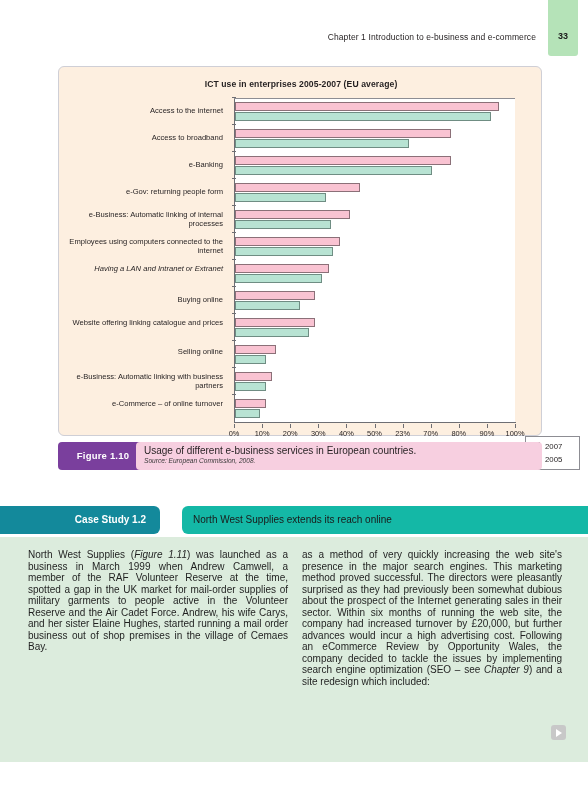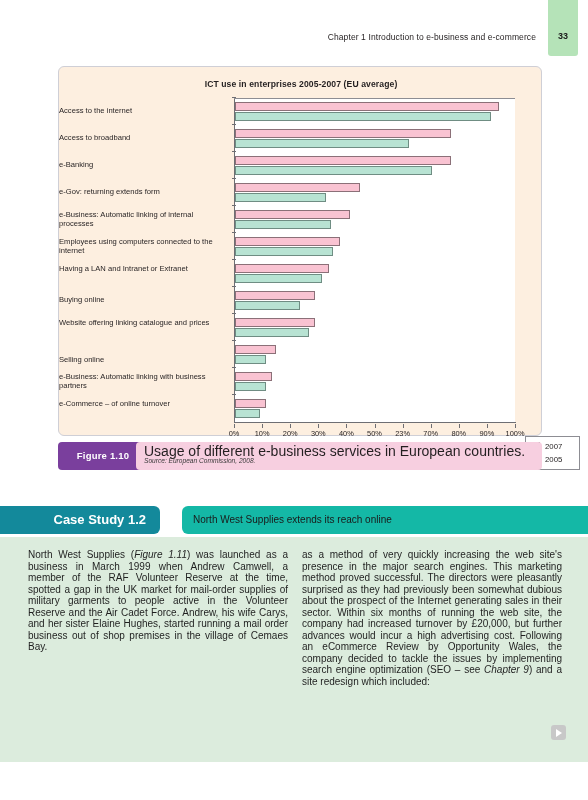--- a/index.html
+++ b/index.html
@@ -68,21 +68,21 @@
     left:0;
   }
   .bar.y2007{background:#f9c3d2;top:4px;border-color:#8b7078;}
   .bar.y2005{background:#b8e3d3;top:14px;border-color:#6f8d83;}
 
   
   .cats{
     position:absolute;left:0;top:31px;width:170px;height:324px;
   }
   .cat{
-    position:absolute;right:6px;width:164px;
+    position:absolute;right:6px;width:164px;text-align:right;
     font-size:7.6px;line-height:9.2px;color:#231f20;
   }
 
   
   .xticks{
     position:absolute;left:175px;top:357px;width:290px;height:14px;
   }
   .xtick-mark{position:absolute;top:0;width:1px;height:4px;background:#6e6e73;}
   .xtick-lab{
     position:absolute;top:5px;font-size:7.4px;text-align:center;
@@ -109,31 +109,31 @@
     position:absolute;left:0;top:0;width:90px;height:28px;
     background:#7a3f9d;border-radius:4px;color:#fff;
     font-size:9.5px;font-weight:bold;text-align:center;line-height:28px;
     letter-spacing:.2px;
   }
   .cap-body{
     position:absolute;left:78px;top:0;width:406px;height:28px;
     background:#f7cfe0;border-radius:4px;box-sizing:border-box;
     padding:4px 8px;
   }
-  .cap-title{font-size:14px;line-height:10px;color:#231f20;}
+  .cap-title{font-size:10px;line-height:10px;color:#231f20;}
   .cap-source{font-size:6.6px;line-height:9px;font-style:italic;color:#3a3a3a;}
 
   
   .cs-band{
     position:absolute;left:0;top:506px;width:588px;height:28px;
   }
   .cs-badge{
     position:absolute;left:0;top:0;width:160px;height:28px;
     background:#13899b;border-radius:0 6px 6px 0;
-    color:#fff;font-size:13px;font-weight:bold;
+    color:#fff;font-size:10px;font-weight:bold;
     text-align:right;line-height:28px;padding-right:14px;box-sizing:border-box;
   }
   .cs-title-bar{
     position:absolute;left:163px;top:0;width:425px;height:28px;
     background:#14b8a6;border-radius:6px 0 0 6px;
     font-size:10px;line-height:28px;padding-left:11px;box-sizing:border-box;
     color:#1a1a1a;
     margin-left:19px;
   }
   .cs-body{
@@ -174,27 +174,27 @@
 </div>
 
 <div class="figure-panel">
 
   <div class="chart-title">ICT use in enterprises 2005-2007 (EU average)</div>
 
   <div class="cats">
       <div class="cat" style="top: 8.4px;">Access to the internet</div>
       <div class="cat" style="top: 35.4px;">Access to broadband</div>
       <div class="cat" style="top: 62.4px;">e-Banking</div>
-      <div class="cat" style="top: 89.4px;">e-Gov: returning extends form</div>
+      <div class="cat" style="top: 89.4px;">e-Gov: returning people form</div>
       <div class="cat" style="top: 111.8px;">e-Business: Automatic linking of internal processes</div>
       <div class="cat" style="top: 138.8px;">Employees using computers connected to the internet</div>
-      <div class="cat" style="top: 165.8px;">Having a LAN and Intranet or Extranet</div>
+      <div class="cat" style="top: 165.8px; font-style: italic;">Having a LAN and Intranet or Extranet</div>
       <div class="cat" style="top: 197.4px;">Buying online</div>
       <div class="cat" style="top: 219.8px;">Website offering linking catalogue and prices</div>
-      <div class="cat" style="top: 257px;">Selling online</div>
+      <div class="cat" style="top: 249px;">Selling online</div>
       <div class="cat" style="top: 273.8px;">e-Business: Automatic linking with business partners</div>
       <div class="cat" style="top: 300.8px;">e-Commerce – of online turnover</div>
     </div>
 
   <div class="plot">
     <div class="rows">
         <div class="row">
           <div class="tick"></div>
           <div class="bar y2007" style="width: 264.14px;"></div>
           <div class="bar y2005" style="width: 255.71px;"></div>

